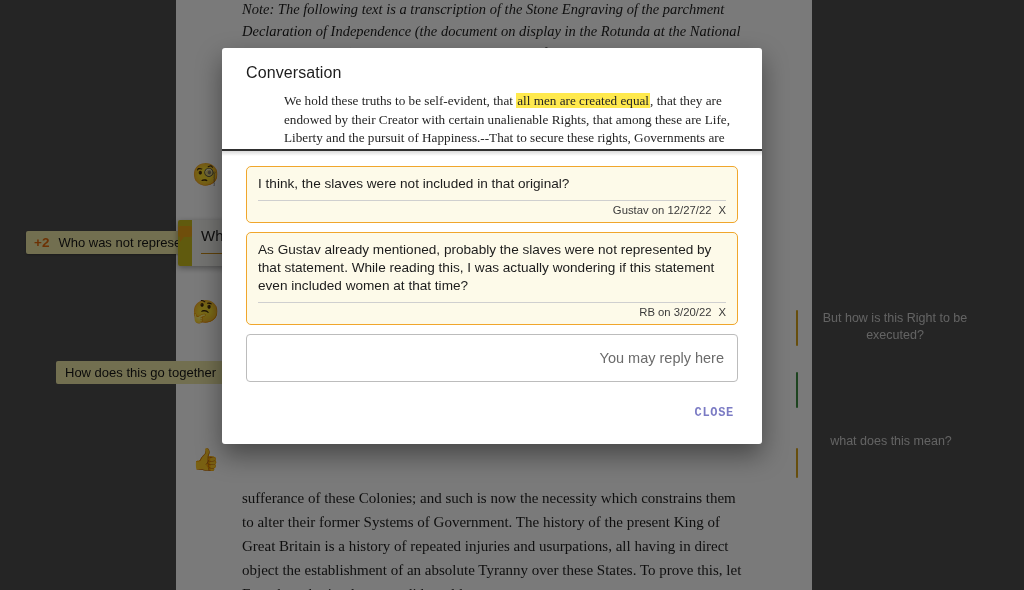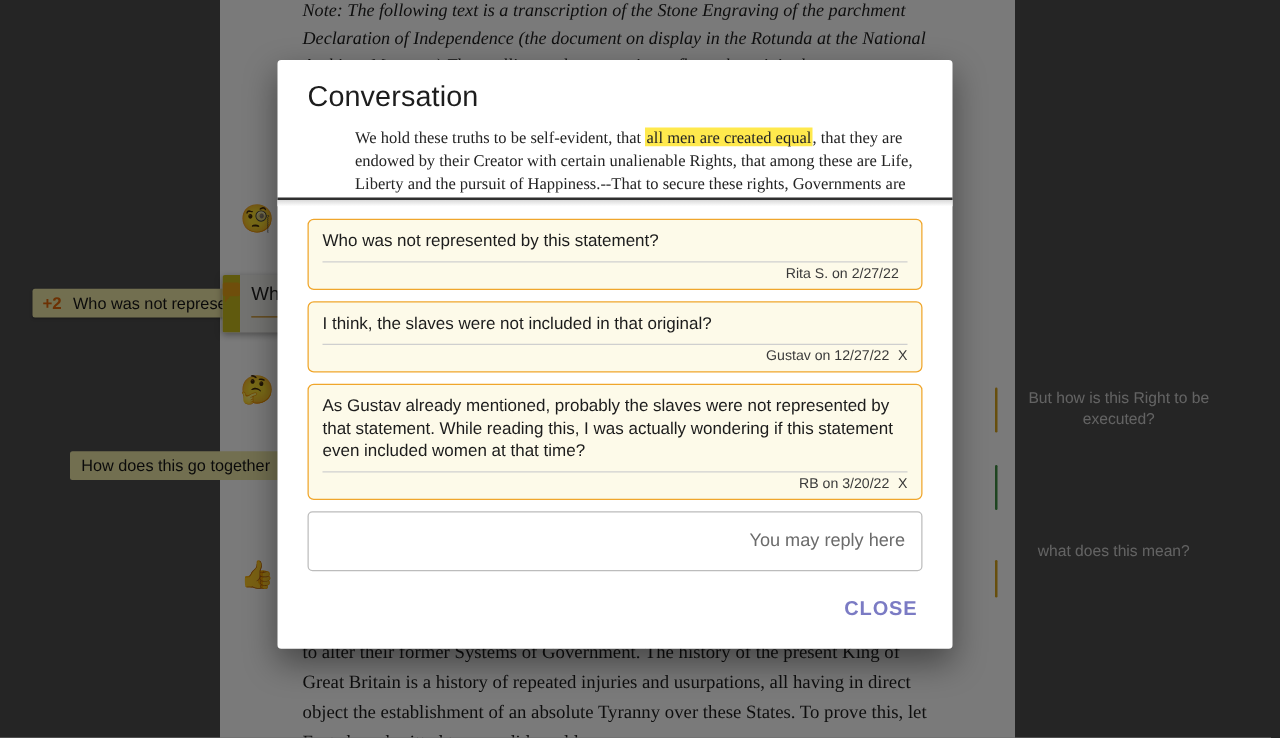--- a/index.html
+++ b/index.html
@@ -91,21 +91,21 @@
   .scrim { position: absolute; inset: 0; background: rgba(0,0,0,0.52); }
 
   
   .modal {
     position: absolute; left: 222px; top: 48px; width: 540px;
     background: #ffffff; border-radius: 3px;
     box-shadow: 0 11px 26px rgba(0,0,0,.42);
   }
   .modal-head { padding: 16px 24px 0 24px; position: relative; }
   .modal-title {
-    font-size: 23px; color: #1d1d1d; font-weight: 400; letter-spacing: .1px;
+    font-size: 16px; color: #1d1d1d; font-weight: 400; letter-spacing: .1px;
     padding-bottom: 10px;
   }
   .quote-window {
     height: 56px; overflow: hidden; padding: 0 0 0 38px;
   }
   .quote-text {
     font-family: "Liberation Serif", serif;
     font-size: 13.2px; line-height: 18.6px; color: #242424;
   }
   .hl { background: #ffe94d; padding: 0 1px; }
@@ -129,23 +129,23 @@
     border: 1px solid #bcbcbc; border-radius: 4px; height: 48px;
     display: flex; align-items: center; padding: 0 13px; margin-top: 8px; justify-content: flex-end;
   }
   .reply-box .ph { font-size: 14.5px; color: #6b6b6b; }
 
   .modal-foot {
     height: 62px; display: flex; align-items: center; justify-content: flex-end;
     padding: 0 24px;
   }
   .close-btn {
-    font-size: 16px; letter-spacing: .7px; color: #7b7bc4; font-weight: 600;
+    font-size: 12px; letter-spacing: .7px; color: #7b7bc4; font-weight: 600;
     background: none; border: none; cursor: pointer; padding: 6px 4px;
-    font-family: Liberation Sans, sans-serif;
+    font-family: Liberation Mono, monospace;
   }
 </style>
 </head>
 <body>
 
 <div id="root">
 
   <div class="app-bg">
 
     <div class="page-sheet">
@@ -191,25 +191,20 @@
       <div class="modal-title">Conversation</div>
       <div class="quote-window">
         <div class="quote-text"><span>We hold these truths to be self-evident, that </span><span class="hl">all men are created equal</span><span>, that they are endowed by their Creator with certain unalienable Rights, that among these are Life, Liberty and the pursuit of Happiness.--That to secure these rights, Governments are instituted among Men, deriving their just powers from the consent of the governed, --That whenever</span></div>
       </div>
     </div>
     <div class="head-divider"></div>
     <div class="head-shadow"></div>
 
     <div class="modal-body">
 
-      <div class="comment">
-        <div class="ctext">Who was not represented by this statement?</div>
-        <div class="cdivider"></div>
-        <div class="cmeta"><span>Rita S. on 2/27/22</span><span class="xbtn"></span></div>
-      </div>
 
       <div class="comment">
         <div class="ctext">I think, the slaves were not included in that original?</div>
         <div class="cdivider"></div>
         <div class="cmeta"><span>Gustav on 12/27/22</span><span class="xbtn">X</span></div>
       </div>
 
       <div class="comment">
         <div class="ctext">As Gustav already mentioned, probably the slaves were not represented by that statement. While reading this, I was actually wondering if this statement even included women at that time?</div>
         <div class="cdivider"></div>

